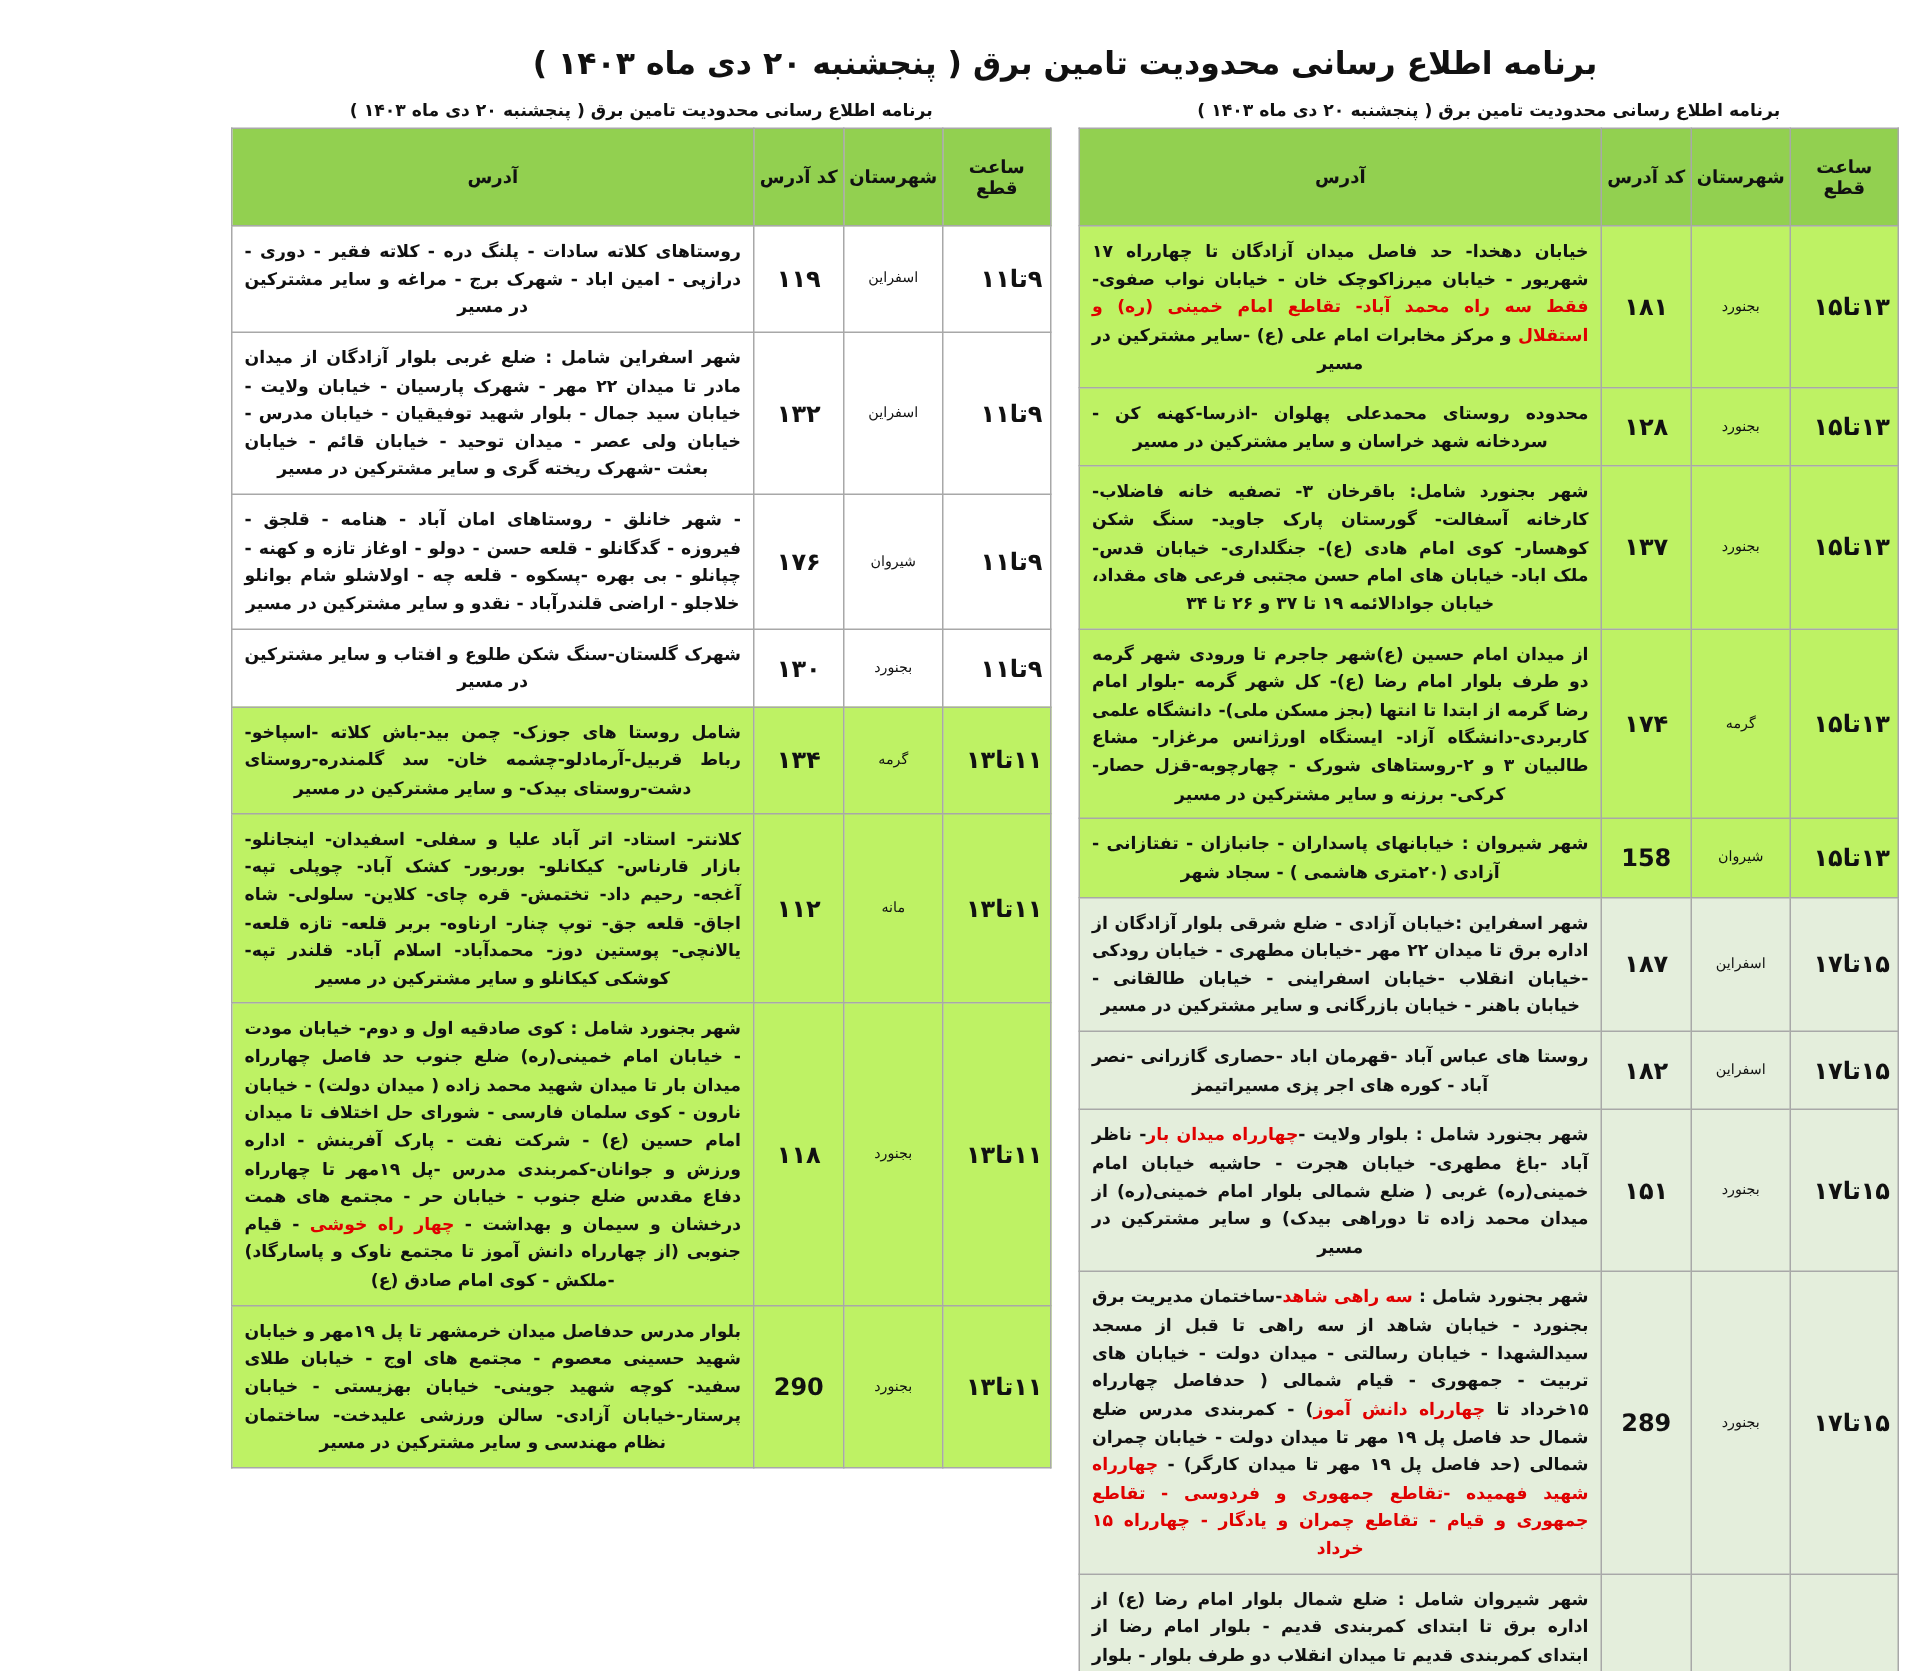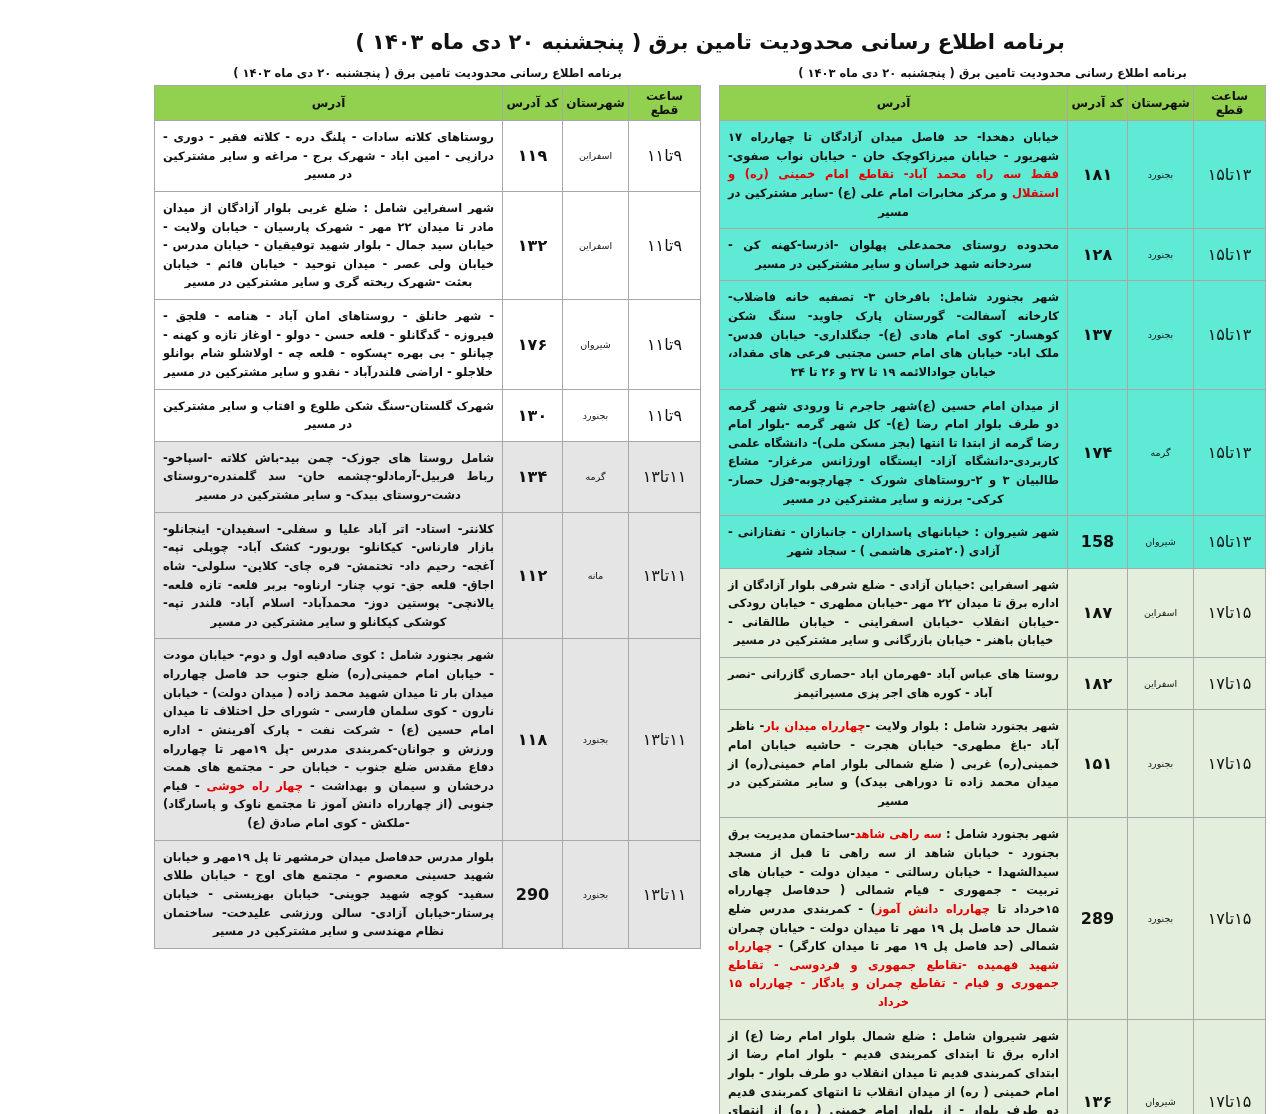--- a/index.html
+++ b/index.html
@@ -49,31 +49,31 @@
     vertical-align:middle;
     padding:6px 5px;
     box-sizing:border-box;
   }
   thead th{
     background:#92d050;
     font-size:12px;
     font-weight:bold;
     height:34px;
     text-align:center;
-    padding:3px 3px;
+    padding:18px 3px;
   }
   col.c-time{width:72px;}
   col.c-county{width:66px;}
   col.c-code{width:60px;}
   col.c-addr{width:auto;}
 
   td.time{
-    text-align:center;
+    text-align:right;
     font-size:16px;
-    font-weight:normal;
+    font-weight:bold;
     letter-spacing:-0.3px;
   }
   td.county{
     text-align:center;
     font-size:9.5px;
     font-weight:normal;
   }
   td.code{
     text-align:center;
     font-size:16px;
@@ -81,23 +81,23 @@
     margin-top:16px;
   }
   td.addr{
     text-align:justify;
     text-align-last:center;
     font-size:11.5px;
     line-height:1.62;
     font-weight:bold;
     padding:7px 8px;
   }
-  tr.band-lav td{background:#5eead4;}
+  tr.band-lav td{background:#bef264;}
   tr.band-green td{background:#e4eedc;}
-  tr.band-pink td{background:#e5e5e5;}
+  tr.band-pink td{background:#bef264;}
   tr.band-white td{background:#ffffff;}
   .red{color:#e00000;}
 </style>
 </head>
 <body>
 
 <div class="page">
 
   <div class="main-title">برنامه اطلاع رسانی محدودیت تامین برق ( پنجشنبه ۲۰ دی ماه ۱۴۰۳ )</div>
 

